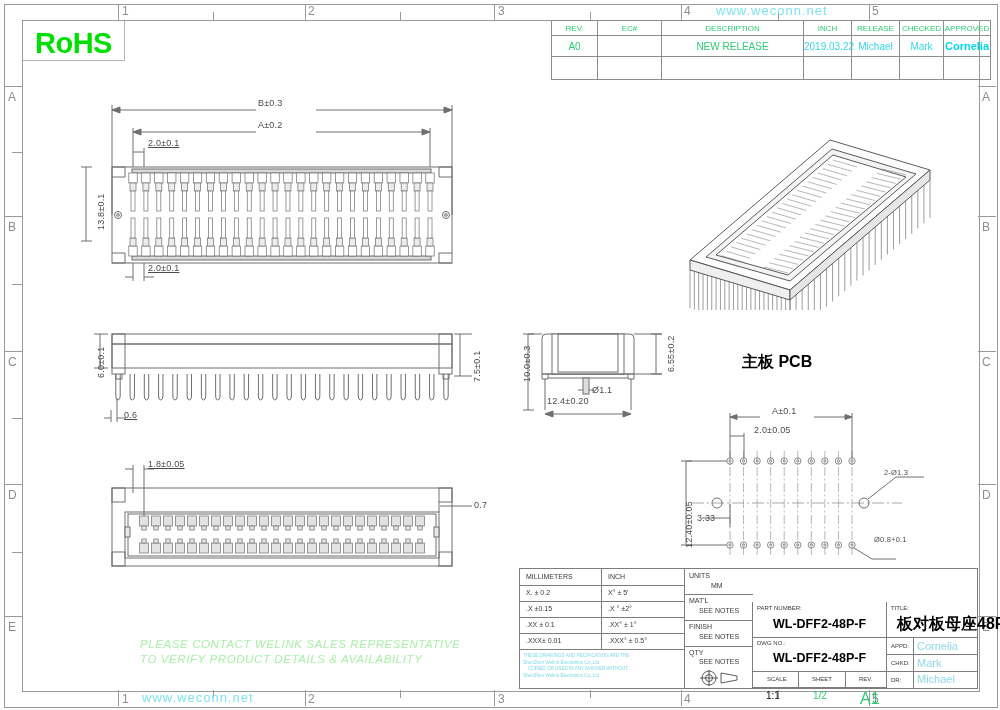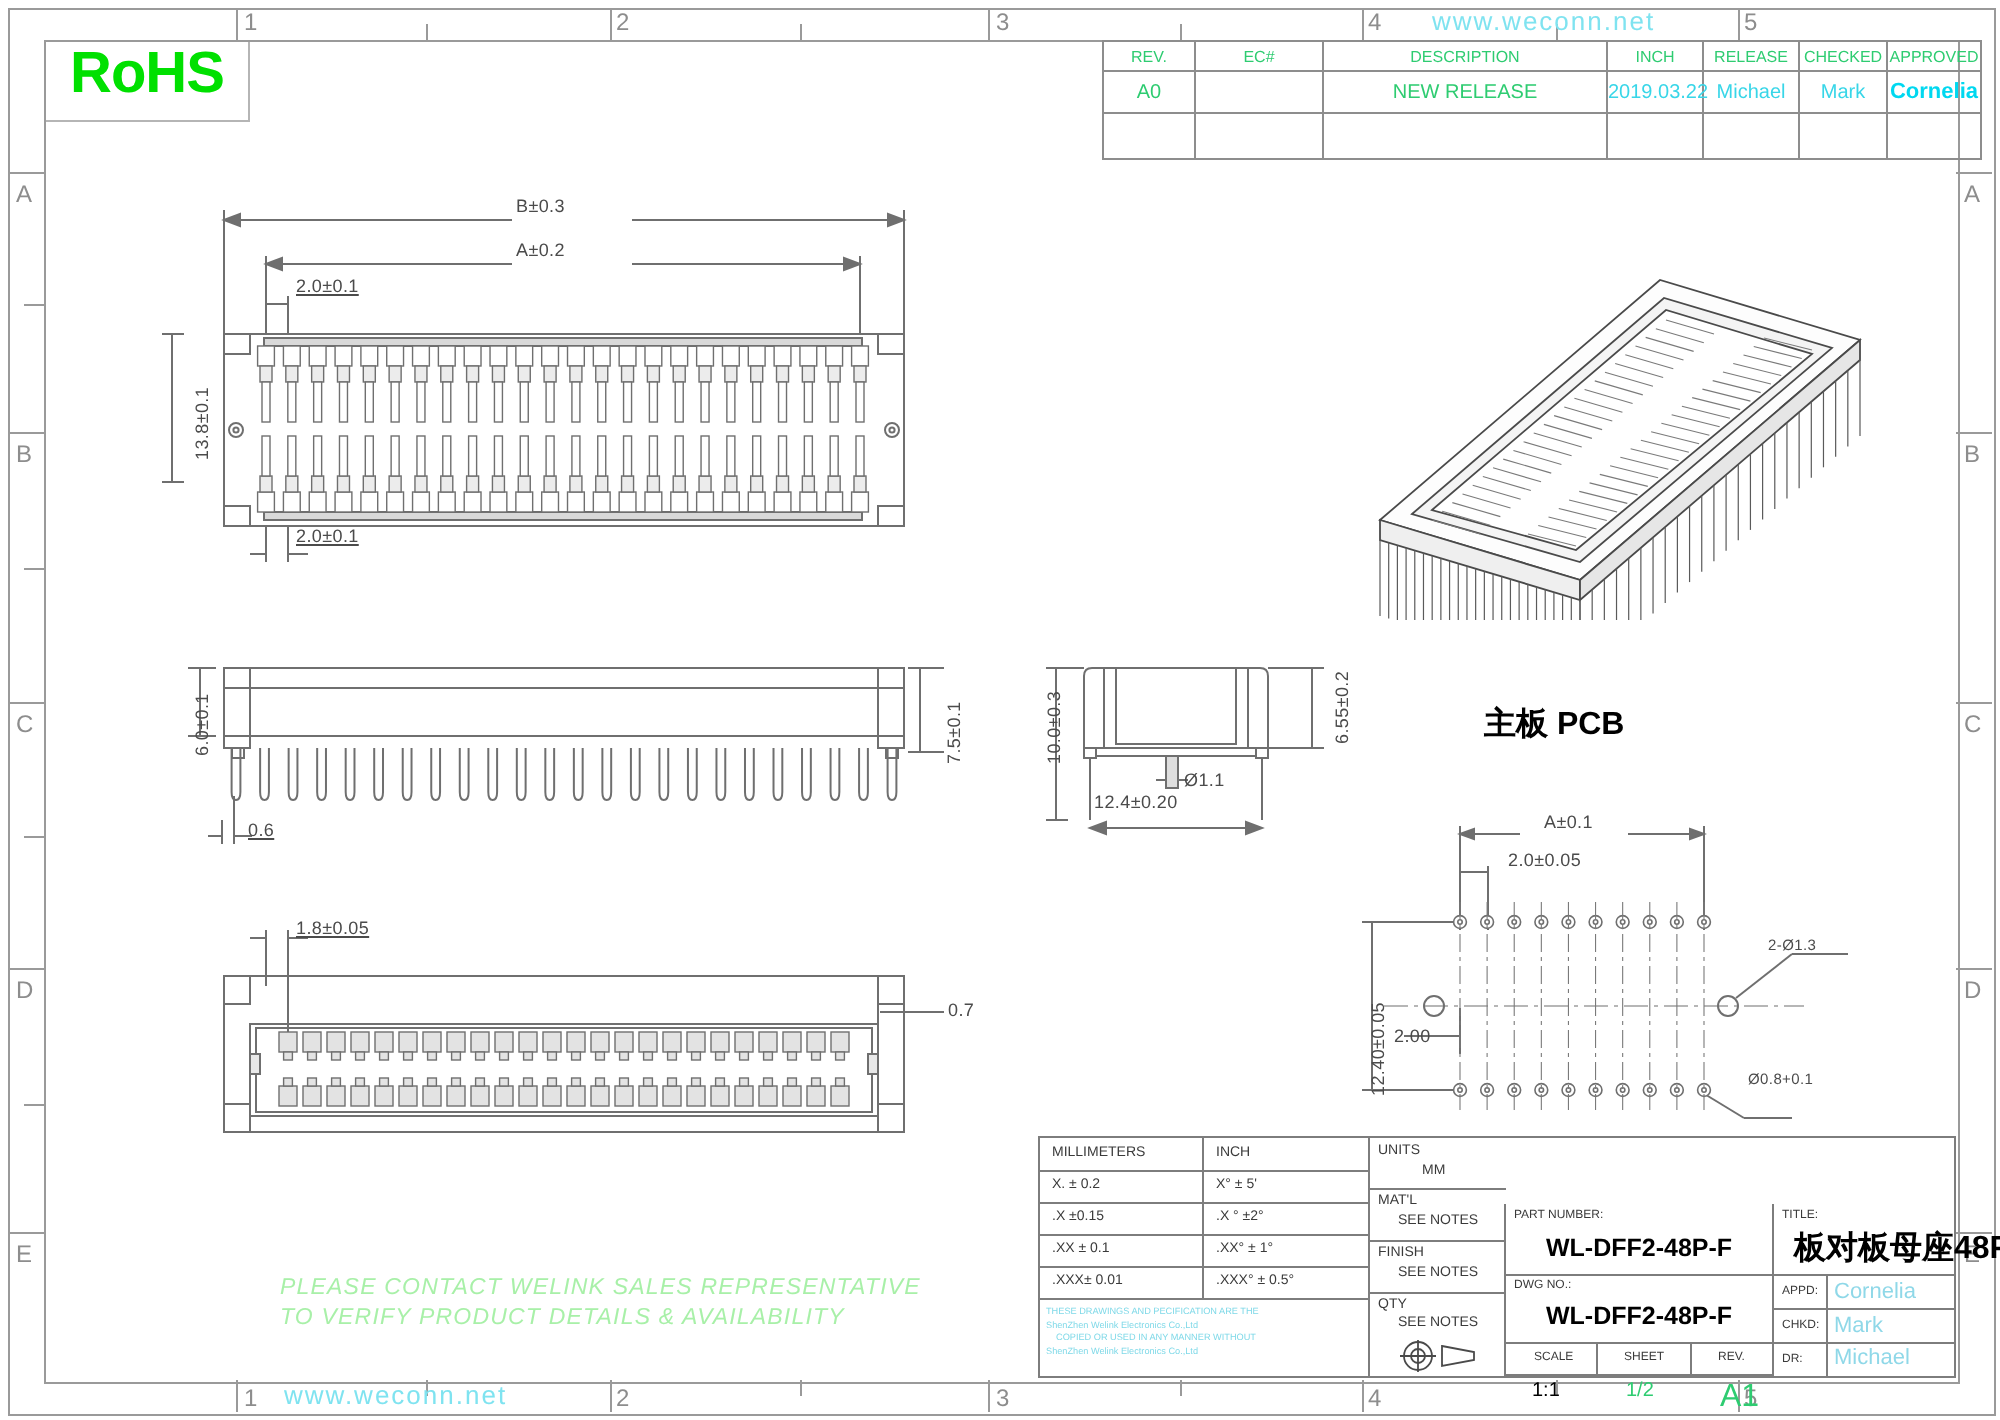--- a/index.html
+++ b/index.html
@@ -9,21 +9,21 @@
   
   #frame-outer{left:4px;top:4px;width:992px;height:702px;border:1px solid #9a9a9a;}
   #frame-inner{left:22px;top:20px;width:956px;height:670px;border:1px solid #9a9a9a;}
   .zone-label{font-size:12px;color:#8d8d8d;font-family:"Liberation Sans",sans-serif;}
   .tick{background:#9a9a9a;position:absolute;}
   .dim{position:absolute;font-size:9px;color:#4b4b4b;white-space:nowrap;
        font-family:"Liberation Sans",sans-serif;letter-spacing:.2px;}
   .dimv{transform-origin:0 0;transform:rotate(-90deg);}
   
   #rohs{left:23px;top:21px;width:101px;height:39px;border-right:1px solid #b5b5b5;
-        border-bottom:1px solid #b5b5b5;display:flex;align-items:flex-start;justify-content:center;}
+        border-bottom:1px solid #b5b5b5;display:flex;align-items:flex-end;justify-content:center;}
   #rohs span{color:#00e000;font-size:29px;font-weight:bold;letter-spacing:-.5px;}
   
   #revtable{left:551px;top:20px;width:427px;height:58px;}
   #revtable table{border-collapse:collapse;width:100%;height:100%;table-layout:fixed;}
   #revtable td{border:1px solid #8d8d8d;text-align:center;font-size:8px;color:#2ecc71;
                font-family:"Liberation Sans",sans-serif;padding:0;}
   #revtable tr.hdr td{height:14px;}
   #revtable tr.r1 td{height:20px;font-size:10px;}
   #revtable tr.r2 td{height:22px;}
   .cyan{color:#38d6e8 !important;}
@@ -978,21 +978,21 @@
       <line x1="125.77777777777777" y1="46" x2="125.77777777777777" y2="150" stroke-dasharray="9,2.5,2,2.5"></line>
       <line x1="139.33333333333331" y1="46" x2="139.33333333333331" y2="150" stroke-dasharray="9,2.5,2,2.5"></line>
       <line x1="152.88888888888889" y1="46" x2="152.88888888888889" y2="150" stroke-dasharray="9,2.5,2,2.5"></line>
       <line x1="166.44444444444446" y1="46" x2="166.44444444444446" y2="150" stroke-dasharray="9,2.5,2,2.5"></line>
       <line x1="180" y1="46" x2="180" y2="150" stroke-dasharray="9,2.5,2,2.5"></line>
     </g>
 </svg>
 <div class="abs dim" style="left:772px;top:406px;">A±0.1</div>
 <div class="abs dim" style="left:754px;top:425px;">2.0±0.05</div>
 <div class="abs dim dimv" style="left:684px;top:548px;">12.40±0.05</div>
-<div class="abs dim" style="left:697px;top:513px;">2.00</div>
+<div class="abs dim" style="left:697px;top:513px;">3.33</div>
 <div class="abs dim" style="left:884px;top:468px;font-size:7.5px;">2-Ø1.3</div>
 <div class="abs dim" style="left:874px;top:535px;font-size:7.5px;">Ø0.8+0.1</div>
 
 <div class="abs salesnote" style="left:140px;top:637px;font-style:italic;">
   <div>PLEASE CONTACT WELINK SALES REPRESENTATIVE</div>
   <div>TO VERIFY PRODUCT DETAILS &amp; AVAILABILITY</div>
 </div>
 
 <div class="abs" id="titleblock">
 

